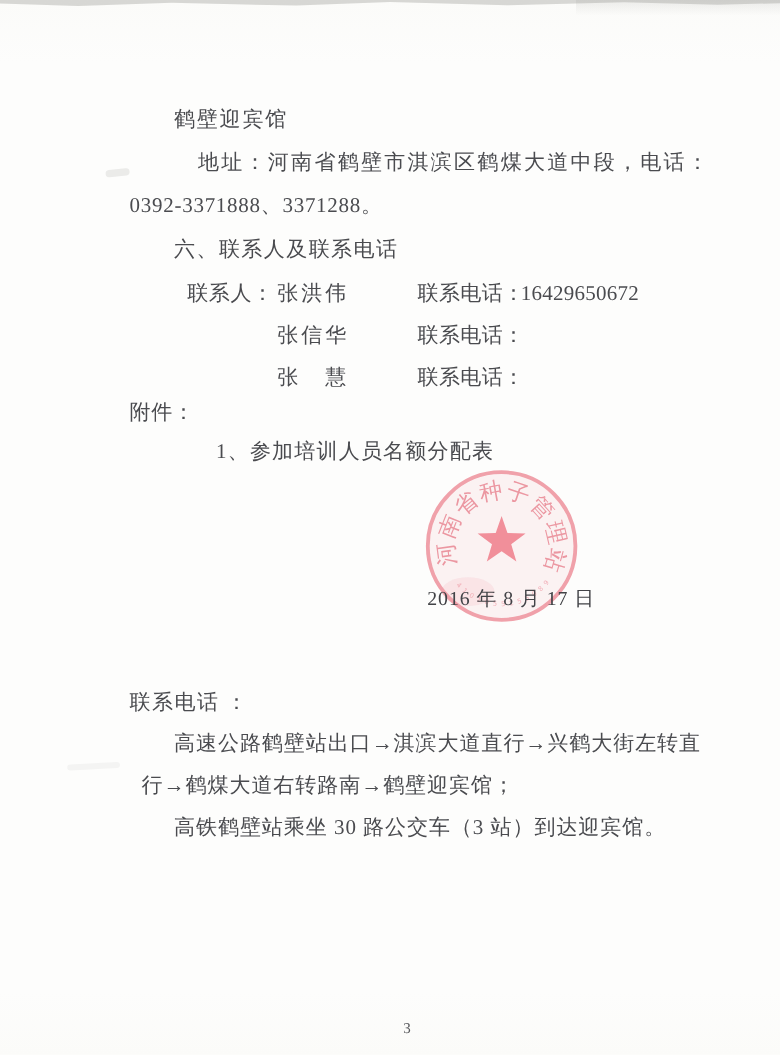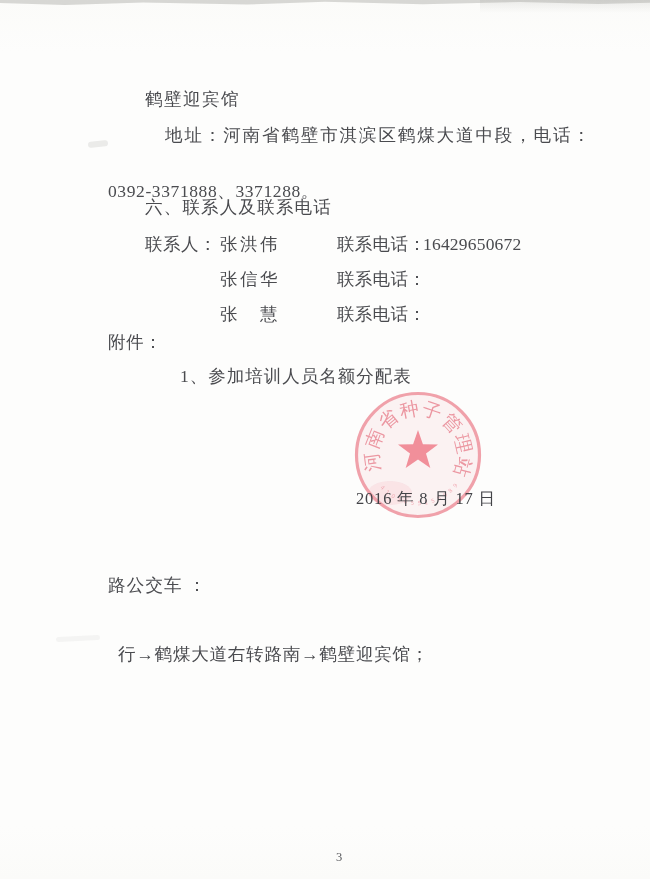--- a/index.html
+++ b/index.html
@@ -34,29 +34,29 @@
     background:#cfcfcc;opacity:.18;border-radius:3px;transform:rotate(-3deg);
   }
   
   .line{
     position:absolute;font-size:17.5px;line-height:22px;white-space:pre;
     color:#4a4b4f;
     text-align:right;
   }
   .hotel-name{left:145px;top:88px;letter-spacing:1.5px;}
   .addr1{left:145px;top:124px;letter-spacing:1.9px;margin-left:20px;}
-  .addr2{left:108px;top:160px;letter-spacing:.6px;margin-top:20px;}
+  .addr2{left:108px;top:160px;letter-spacing:.6px;}
   .heading6{left:145px;top:196px;letter-spacing:1.2px;}
   .contacts{position:absolute;left:145px;top:227px;width:420px;}
   .contact-row{display:flex;height:35px;line-height:35px;font-size:17.5px;white-space:pre;}
-  .c-label{width:75px;letter-spacing:.5px;}
+  .c-label{width:75px;letter-spacing:.5px;margin-left:11px;}
   .c-name{width:117px;letter-spacing:2.5px;}
   .c-phlabel{width:86px;letter-spacing:.3px;}
   .c-phone{letter-spacing:.2px;}
-  .attach-label{left:108px;top:332px;letter-spacing:.6px;font-family:Liberation Mono, monospace;}
+  .attach-label{left:108px;top:332px;letter-spacing:.6px;}
   .attach-item{left:180px;top:365px;letter-spacing:1px;font-family:Liberation Serif, serif;}
   
   .seal-svg{position:absolute;left:318px;top:353px;width:200px;height:200px;filter:blur(.35px);z-index:1;}
   .date-line{left:356px;top:488px;font-size:16.5px;letter-spacing:.8px;color:#424347;z-index:2;}
   
   .route-heading{left:108px;top:574px;letter-spacing:1.2px;}
   .route1{left:145px;top:608px;letter-spacing:.8px;}
   .route2{left:108px;top:643px;letter-spacing:.8px;margin-left:10px;}
   .route3{left:145px;top:678px;letter-spacing:.8px;}
   
@@ -111,18 +111,20 @@
     <text font-size="19" fill="#e98a96" opacity="0.88" letter-spacing="1.2" font-family="Liberation Serif, DejaVu Serif, serif">
       <textPath href="#sealTopArc" startOffset="2">河南省种子管理站</textPath>
     </text>
     <text font-size="5.5" fill="#f0aab3" opacity="0.9" letter-spacing="3.6" font-family="DejaVu Sans, sans-serif">
       <textPath href="#sealBottomArc" startOffset="5">4101055155989</textPath>
     </text>
   </svg>
 
   <div class="line date-line">2016 年 8 月 17 日</div>
 
-  <div class="line route-heading">路公交车 ：</div>
+  <div class="line route-heading">联系电话 ：</div>
+  <div class="line route1">高速公路鹤壁站出口→淇滨大道直行→兴鹤大街左转直</div>
   <div class="line route2">行→鹤煤大道右转路南→鹤壁迎宾馆；</div>
+  <div class="line route3">高铁鹤壁站乘坐 30 路公交车（3 站）到达迎宾馆。</div>
 
   <div class="line page-number">3</div>
 
 </div>
 
 </body></html>

